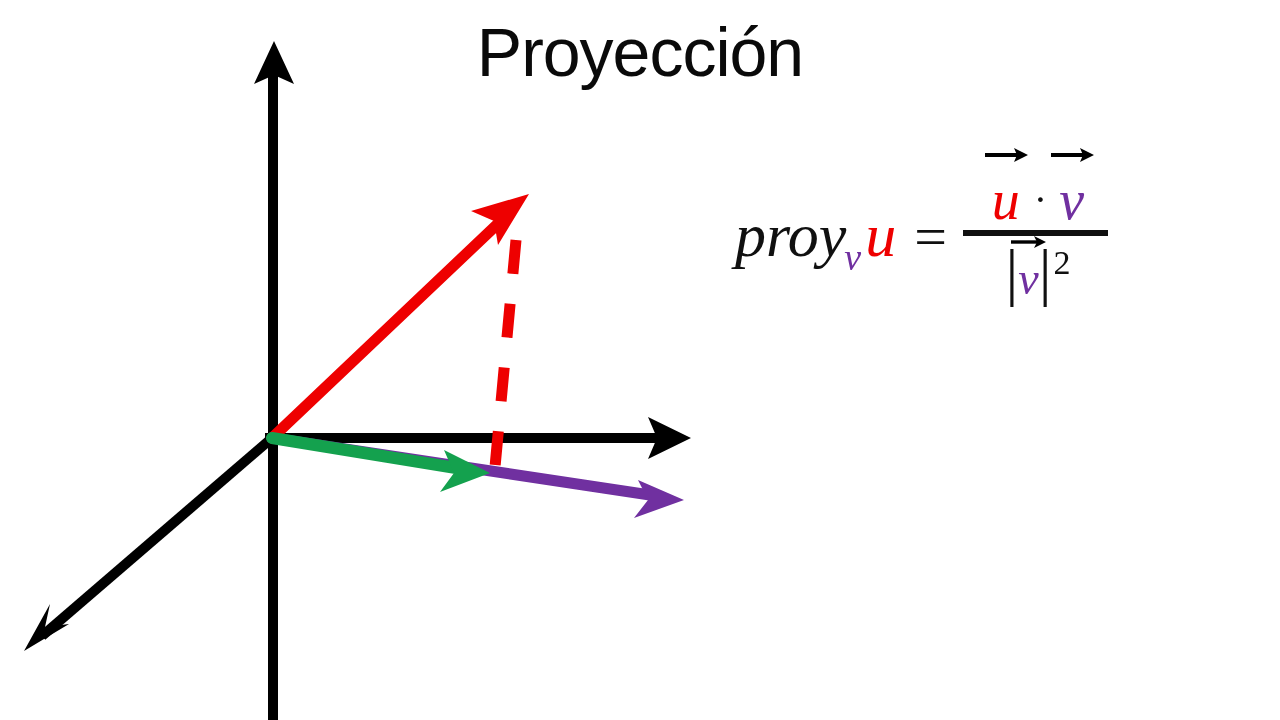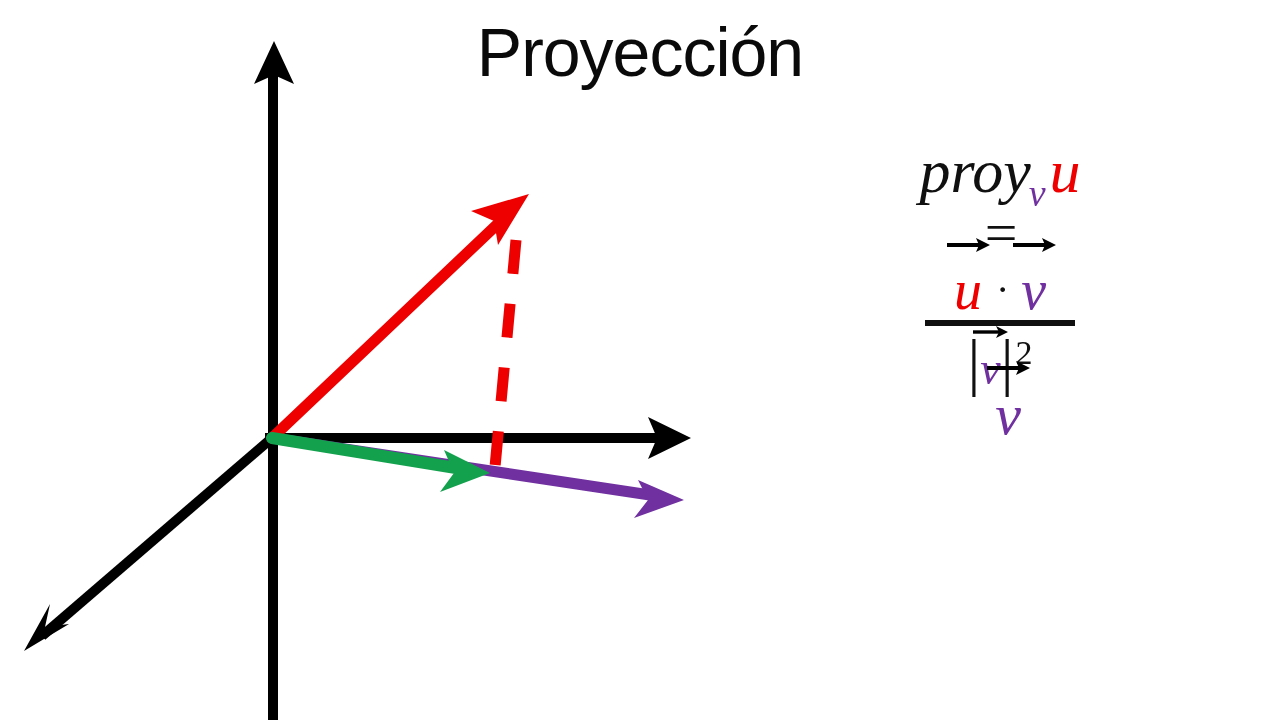--- a/index.html
+++ b/index.html
@@ -37,21 +37,21 @@
   #formula {
     position: absolute;
     left: 735px;
     top: 140px;
     width: 530px;
     height: 190px;
     font-family: "Liberation Serif", serif;
     font-style: italic;
     color: #101010;
     display: flex;
-    flex-direction: column;
+    flex-direction: row;
     align-items: center;
     justify-content: flex-start;
   }
   .f-lhs {
     font-size: 62px;
     line-height: 1;
     white-space: nowrap;
     display: flex;
     align-items: baseline;
   }

